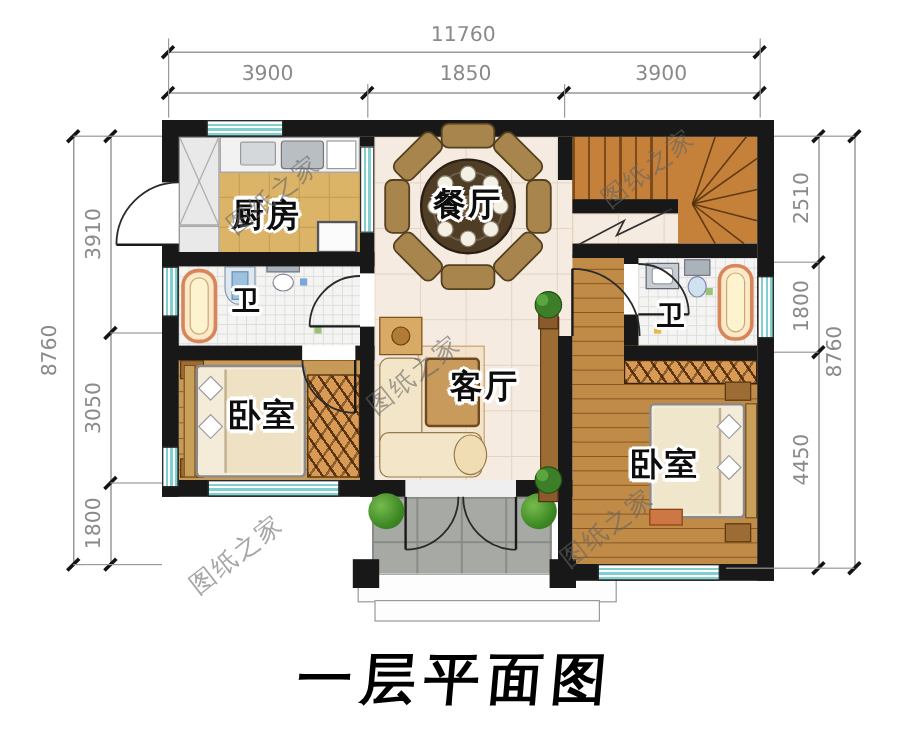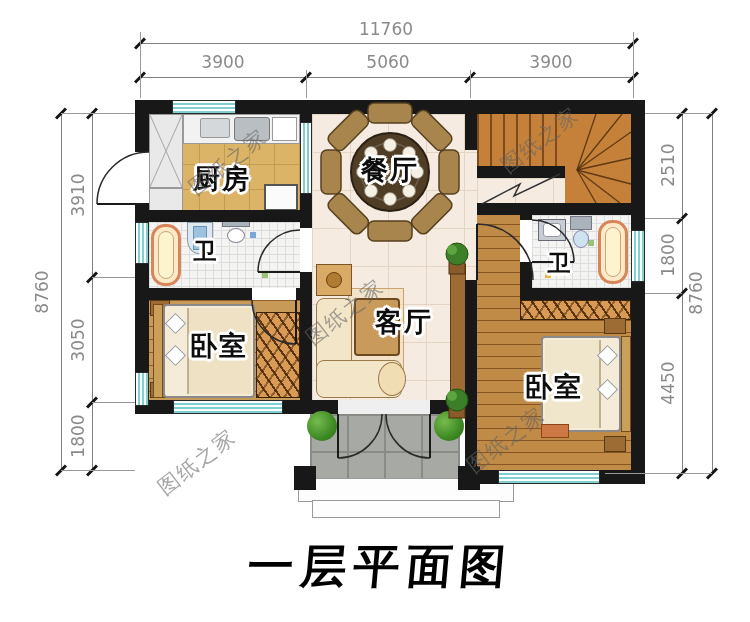--- a/index.html
+++ b/index.html
@@ -233,21 +233,21 @@
 <div class="dimline" style="left:140px;top:43px;width:493px;height:1px;"></div>
 <div class="tick" style="left:133px;top:42px;"></div>
 <div class="tick" style="left:626px;top:42px;"></div>
 <div class="dimtext" style="left:346px;top:19px;width:80px;">11760</div>
 <div class="dimline" style="left:140px;top:77px;width:493px;height:1px;"></div>
 <div class="tick" style="left:133px;top:76px;"></div>
 <div class="tick" style="left:299px;top:76px;"></div>
 <div class="tick" style="left:463px;top:76px;"></div>
 <div class="tick" style="left:626px;top:76px;"></div>
 <div class="dimtext" style="left:183px;top:52px;width:80px;">3900</div>
-<div class="dimtext" style="left:348px;top:52px;width:80px;">5060</div>
+<div class="dimtext" style="left:348px;top:52px;width:80px;">1850</div>
 <div class="dimtext" style="left:511px;top:52px;width:80px;">3900</div>
 <div class="stub" style="left:140px;top:32px;width:1px;height:66px;"></div>
 <div class="stub" style="left:306px;top:70px;width:1px;height:28px;"></div>
 <div class="stub" style="left:470px;top:70px;width:1px;height:28px;"></div>
 <div class="stub" style="left:633px;top:32px;width:1px;height:66px;"></div>
 
 <div class="dimline" style="left:61px;top:113px;width:1px;height:357px;"></div>
 <div class="tick" style="left:54px;top:112px;"></div>
 <div class="tick" style="left:54px;top:469px;"></div>
 <div class="dimtext vert" style="left:2px;top:282px;width:80px;">8760</div>

